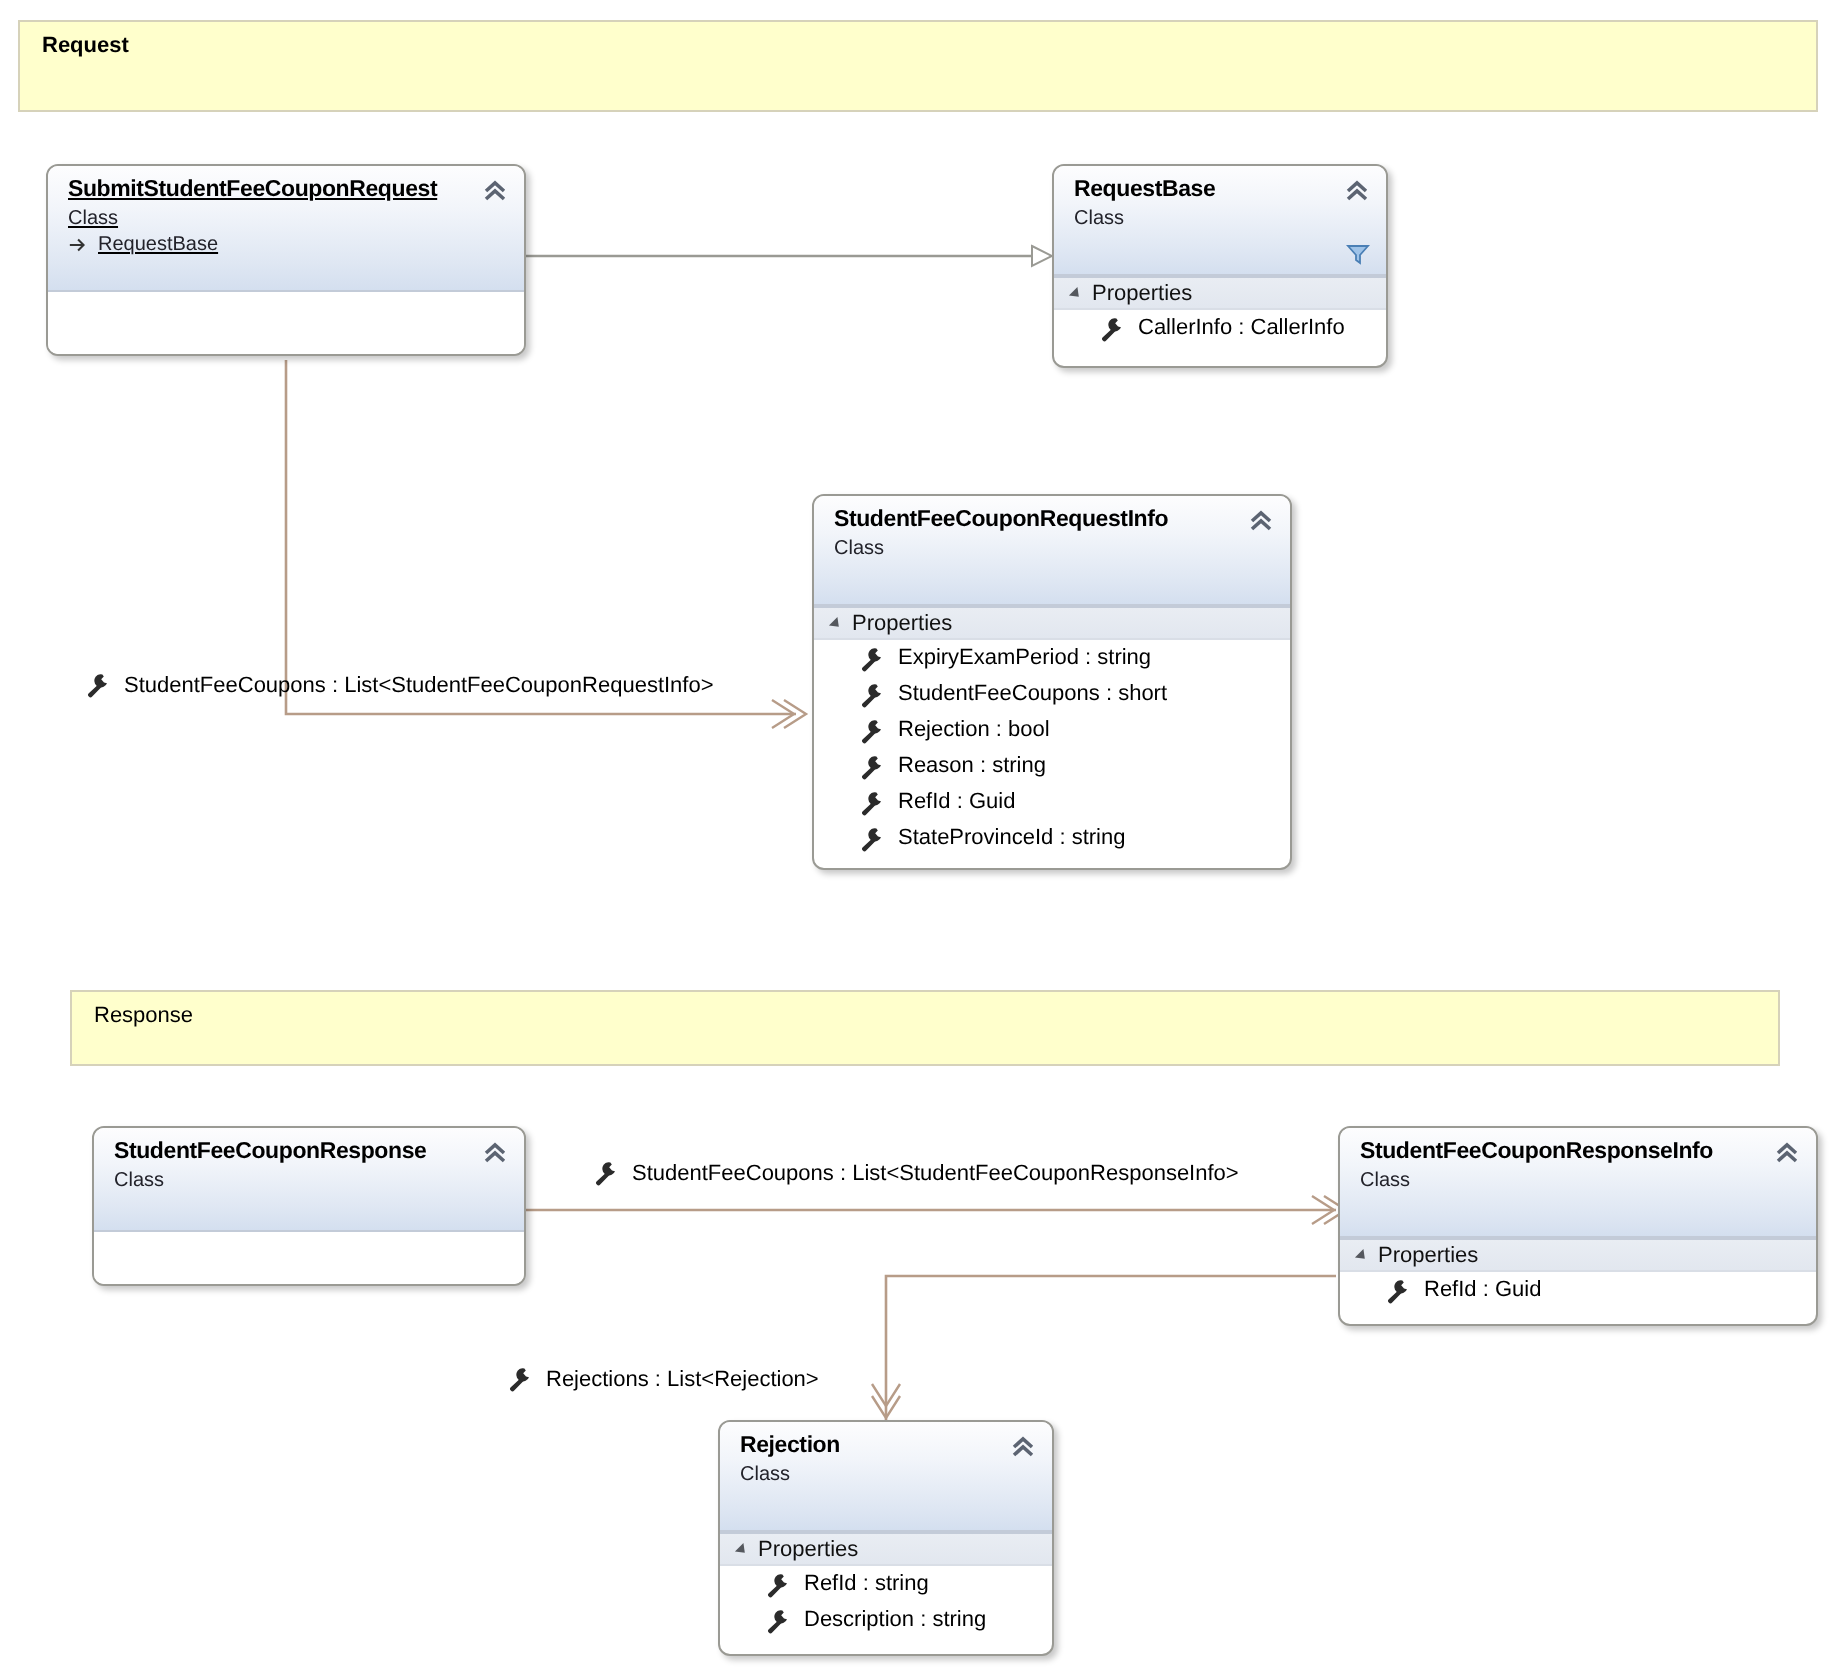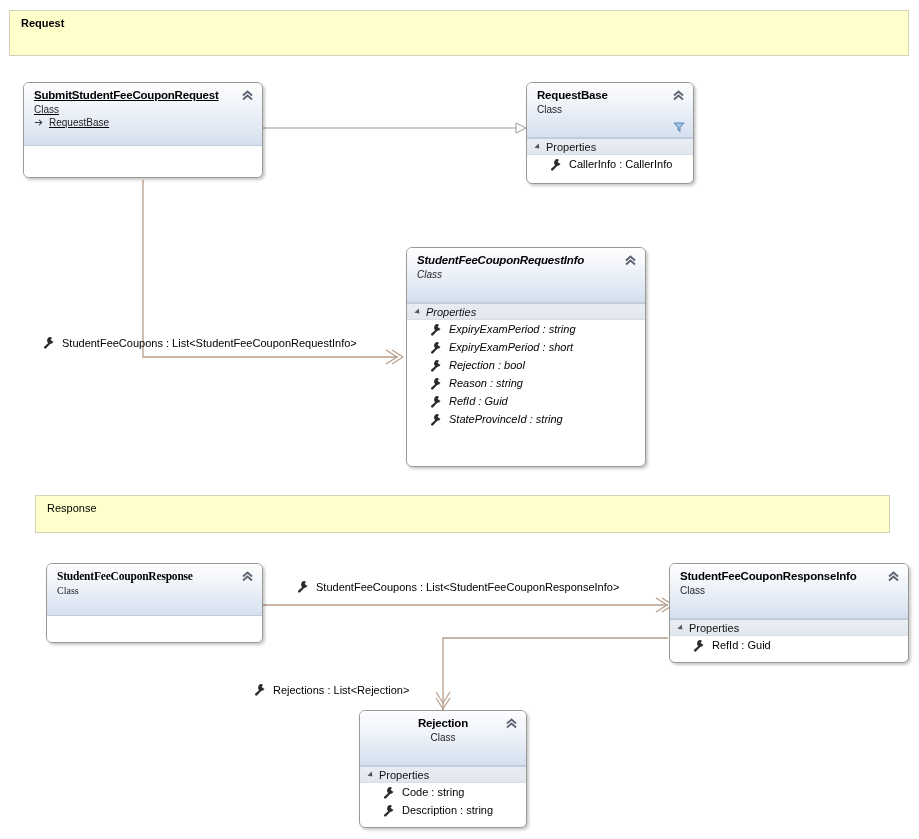--- a/index.html
+++ b/index.html
@@ -239,21 +239,21 @@
     </div>
     <div class="member">
       <svg class="wrench" viewBox="0 0 13 13">
         <path d="M9.2,1.2 a3.3,3.3 0 1,0 2.3,4.4 L10,5.2 L8.6,3.6 L9.9,2.2 Z" fill="#2b2b2b"></path>
         <path d="M8.2,5.2 L2.4,10.6 a1.2,1.2 0 0,0 1.7,1.7 L9.6,6.6 Z" fill="#2b2b2b"></path>
       </svg>
       <span>CallerInfo : CallerInfo</span>
     </div>
   </div>
 
-  <div class="uml-class" style="left:406px; top:247px; width:240px; height:220px;font-style:italic;">
+  <div class="uml-class" style="left:406px; top:247px; width:240px; height:188px;">
     <div class="uml-header" style="height:55px;">
       <div class="uml-name">StudentFeeCouponRequestInfo</div>
       <div class="uml-stereo">Class</div>
       <svg class="chev" viewBox="0 0 13 11">
         <path d="M2,5.5 L6.5,1.5 L11,5.5" stroke="#5c6472" stroke-width="1.8" fill="none"></path>
         <path d="M2,9.5 L6.5,5.5 L11,9.5" stroke="#5c6472" stroke-width="1.8" fill="none"></path>
       </svg>
     </div>
     <div class="sec-head">
       <span class="tri"></span>
@@ -264,21 +264,21 @@
         <path d="M9.2,1.2 a3.3,3.3 0 1,0 2.3,4.4 L10,5.2 L8.6,3.6 L9.9,2.2 Z" fill="#2b2b2b"></path>
         <path d="M8.2,5.2 L2.4,10.6 a1.2,1.2 0 0,0 1.7,1.7 L9.6,6.6 Z" fill="#2b2b2b"></path>
       </svg>
       <span>ExpiryExamPeriod : string</span>
     </div>
     <div class="member">
       <svg class="wrench" viewBox="0 0 13 13">
         <path d="M9.2,1.2 a3.3,3.3 0 1,0 2.3,4.4 L10,5.2 L8.6,3.6 L9.9,2.2 Z" fill="#2b2b2b"></path>
         <path d="M8.2,5.2 L2.4,10.6 a1.2,1.2 0 0,0 1.7,1.7 L9.6,6.6 Z" fill="#2b2b2b"></path>
       </svg>
-      <span>ExpiryExamPeriod : short</span>
+      <span>StudentFeeCoupons : short</span>
     </div>
     <div class="member">
       <svg class="wrench" viewBox="0 0 13 13">
         <path d="M9.2,1.2 a3.3,3.3 0 1,0 2.3,4.4 L10,5.2 L8.6,3.6 L9.9,2.2 Z" fill="#2b2b2b"></path>
         <path d="M8.2,5.2 L2.4,10.6 a1.2,1.2 0 0,0 1.7,1.7 L9.6,6.6 Z" fill="#2b2b2b"></path>
       </svg>
       <span>Rejection : bool</span>
     </div>
     <div class="member">
       <svg class="wrench" viewBox="0 0 13 13">
@@ -297,21 +297,21 @@
     <div class="member">
       <svg class="wrench" viewBox="0 0 13 13">
         <path d="M9.2,1.2 a3.3,3.3 0 1,0 2.3,4.4 L10,5.2 L8.6,3.6 L9.9,2.2 Z" fill="#2b2b2b"></path>
         <path d="M8.2,5.2 L2.4,10.6 a1.2,1.2 0 0,0 1.7,1.7 L9.6,6.6 Z" fill="#2b2b2b"></path>
       </svg>
       <span>StateProvinceId : string</span>
     </div>
   </div>
 
   <div class="uml-class" style="left:46px; top:563px; width:217px; height:80px;">
-    <div class="uml-header" style="height:52px;font-family:Liberation Serif, serif;">
+    <div class="uml-header" style="height:52px;">
       <div class="uml-name">StudentFeeCouponResponse</div>
       <div class="uml-stereo">Class</div>
       <svg class="chev" viewBox="0 0 13 11">
         <path d="M2,5.5 L6.5,1.5 L11,5.5" stroke="#5c6472" stroke-width="1.8" fill="none"></path>
         <path d="M2,9.5 L6.5,5.5 L11,9.5" stroke="#5c6472" stroke-width="1.8" fill="none"></path>
       </svg>
     </div>
     <div class="uml-body-empty" style="height:27px;"></div>
   </div>
 
@@ -331,38 +331,38 @@
     <div class="member">
       <svg class="wrench" viewBox="0 0 13 13">
         <path d="M9.2,1.2 a3.3,3.3 0 1,0 2.3,4.4 L10,5.2 L8.6,3.6 L9.9,2.2 Z" fill="#2b2b2b"></path>
         <path d="M8.2,5.2 L2.4,10.6 a1.2,1.2 0 0,0 1.7,1.7 L9.6,6.6 Z" fill="#2b2b2b"></path>
       </svg>
       <span>RefId : Guid</span>
     </div>
   </div>
 
   <div class="uml-class" style="left:359px; top:710px; width:168px; height:118px;">
-    <div class="uml-header" style="height:55px;text-align:center;">
+    <div class="uml-header" style="height:55px;">
       <div class="uml-name">Rejection</div>
       <div class="uml-stereo">Class</div>
       <svg class="chev" viewBox="0 0 13 11">
         <path d="M2,5.5 L6.5,1.5 L11,5.5" stroke="#5c6472" stroke-width="1.8" fill="none"></path>
         <path d="M2,9.5 L6.5,5.5 L11,9.5" stroke="#5c6472" stroke-width="1.8" fill="none"></path>
       </svg>
     </div>
     <div class="sec-head">
       <span class="tri"></span>
       <span>Properties</span>
     </div>
     <div class="member">
       <svg class="wrench" viewBox="0 0 13 13">
         <path d="M9.2,1.2 a3.3,3.3 0 1,0 2.3,4.4 L10,5.2 L8.6,3.6 L9.9,2.2 Z" fill="#2b2b2b"></path>
         <path d="M8.2,5.2 L2.4,10.6 a1.2,1.2 0 0,0 1.7,1.7 L9.6,6.6 Z" fill="#2b2b2b"></path>
       </svg>
-      <span>Code : string</span>
+      <span>RefId : string</span>
     </div>
     <div class="member">
       <svg class="wrench" viewBox="0 0 13 13">
         <path d="M9.2,1.2 a3.3,3.3 0 1,0 2.3,4.4 L10,5.2 L8.6,3.6 L9.9,2.2 Z" fill="#2b2b2b"></path>
         <path d="M8.2,5.2 L2.4,10.6 a1.2,1.2 0 0,0 1.7,1.7 L9.6,6.6 Z" fill="#2b2b2b"></path>
       </svg>
       <span>Description : string</span>
     </div>
   </div>
 

